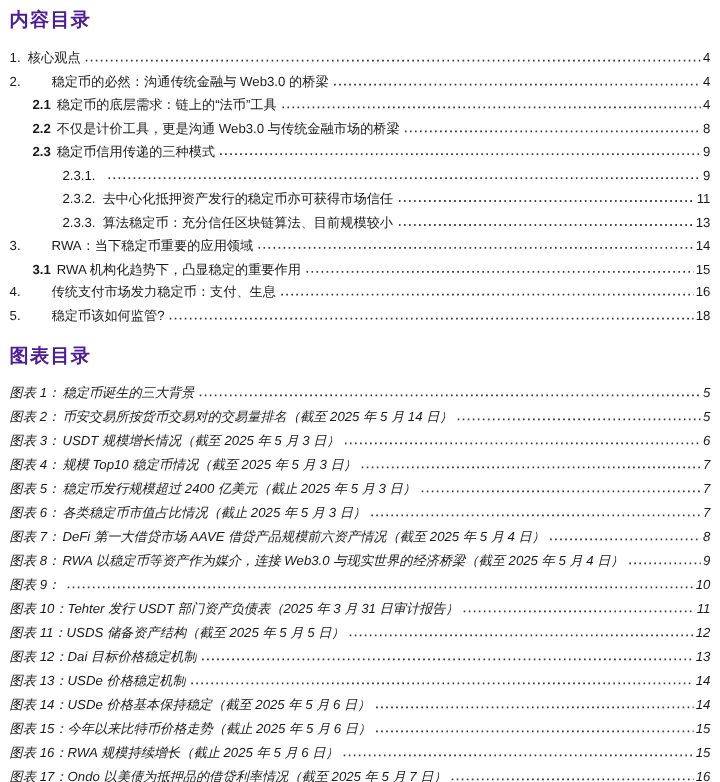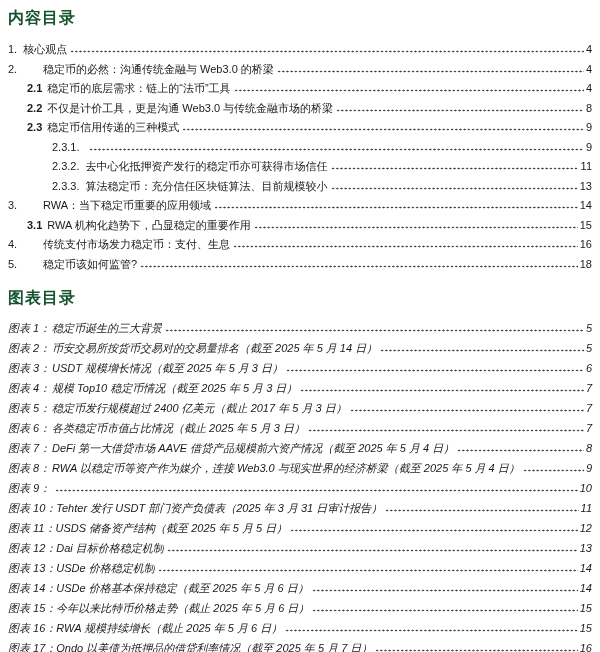--- a/index.html
+++ b/index.html
@@ -11,21 +11,21 @@
     background: #ffffff;
     padding: 8px 8px 0 8px;
     overflow: hidden;
     font-family: "Liberation Sans", "DejaVu Sans", sans-serif;
     color: #1a1a1a;
   }
   .toc-title {
     font-size: 16px;
     line-height: 20px;
     font-weight: bold;
-    color: #14532d;
+    color: #4c1d95;
     margin: 0 0 12px 0;
     letter-spacing: 1px;
   }
   .toc-title.second { margin-top: 14px; margin-bottom: 10px; }
 
   .toc-list { display: block; }
 
   .row {
     display: flex;
     align-items: baseline;
@@ -163,21 +163,21 @@
         <span class="pagenum">6</span>
       </div>
       <div class="row">
         <span class="num">图表 4：</span>
         <span class="label">规模 Top10 稳定币情况（截至 2025 年 5 月 3 日）</span>
         <span class="dots"></span>
         <span class="pagenum">7</span>
       </div>
       <div class="row">
         <span class="num">图表 5：</span>
-        <span class="label">稳定币发行规模超过 2400 亿美元（截止 2017 年 5 月 3 日）</span>
+        <span class="label">稳定币发行规模超过 2400 亿美元（截止 2025 年 5 月 3 日）</span>
         <span class="dots"></span>
         <span class="pagenum">7</span>
       </div>
       <div class="row">
         <span class="num">图表 6：</span>
         <span class="label">各类稳定币市值占比情况（截止 2025 年 5 月 3 日）</span>
         <span class="dots"></span>
         <span class="pagenum">7</span>
       </div>
       <div class="row">

